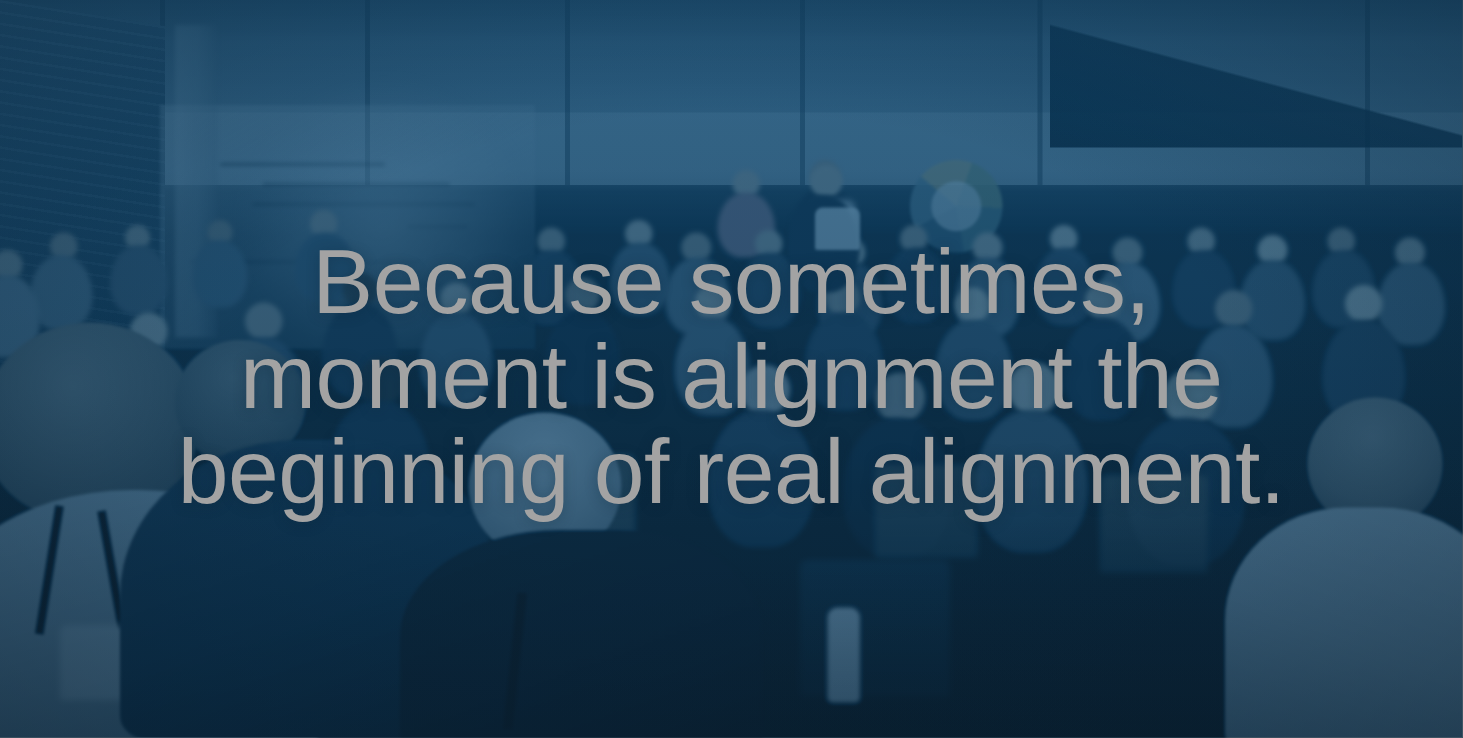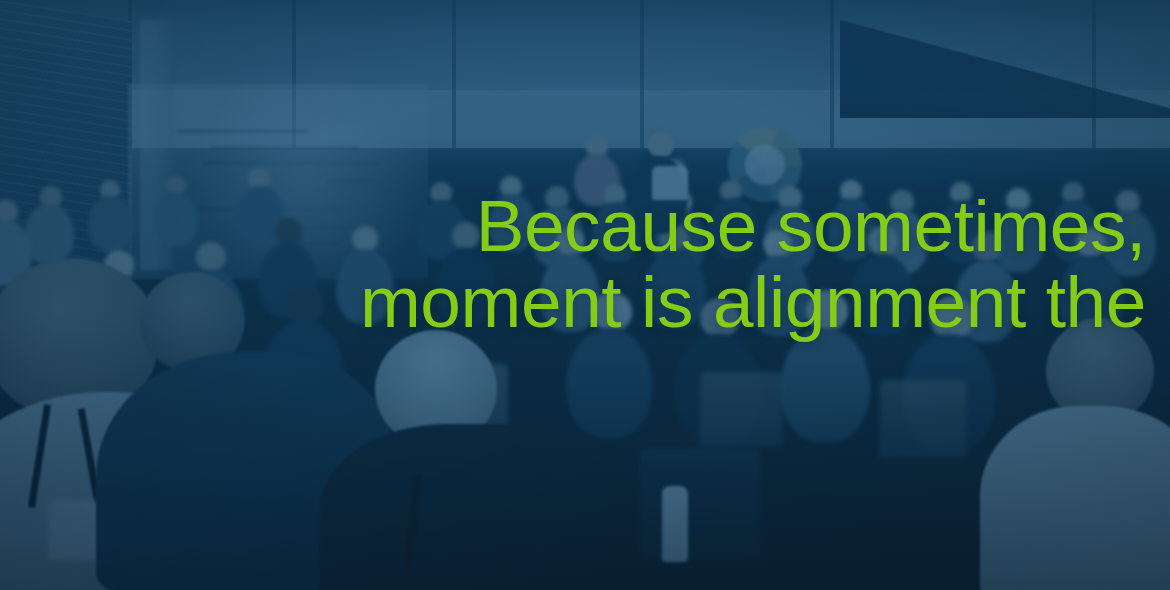--- a/index.html
+++ b/index.html
@@ -273,22 +273,22 @@
     letter-spacing: 2.2px;
     color: #1ba3e2;
     line-height: 1;
     text-shadow: 0 1px 3px rgba(8,30,48,0.35);
   }
   .quote {
     position: absolute;
     left: 0;
     right: 0;
     top: 188px;
-    text-align: right;
-    color: #84cc16;
+    text-align: center;
+    color: #a3a3a3;
     font-size: 73px;
     line-height: 76px;
     font-weight: 300;
     letter-spacing: -0.4px;
     font-stretch: condensed;
     text-shadow: 0 2px 10px rgba(10,32,50,0.30);
     padding: 0 24px;
   }
   .quote .ln { display: block; white-space: nowrap; }
 </style>
@@ -440,16 +440,17 @@
     <div class="tint-color"></div>
     <div class="tint-flat"></div>
     <div class="vignette"></div>
   </div>
 
   <div class="content">
 
     <div class="quote">
       <span class="ln">Because sometimes,</span>
       <span class="ln">moment is alignment the</span>
+      <span class="ln">beginning of real alignment.</span>
     </div>
   </div>
 
 </div>
 
 </body></html>

